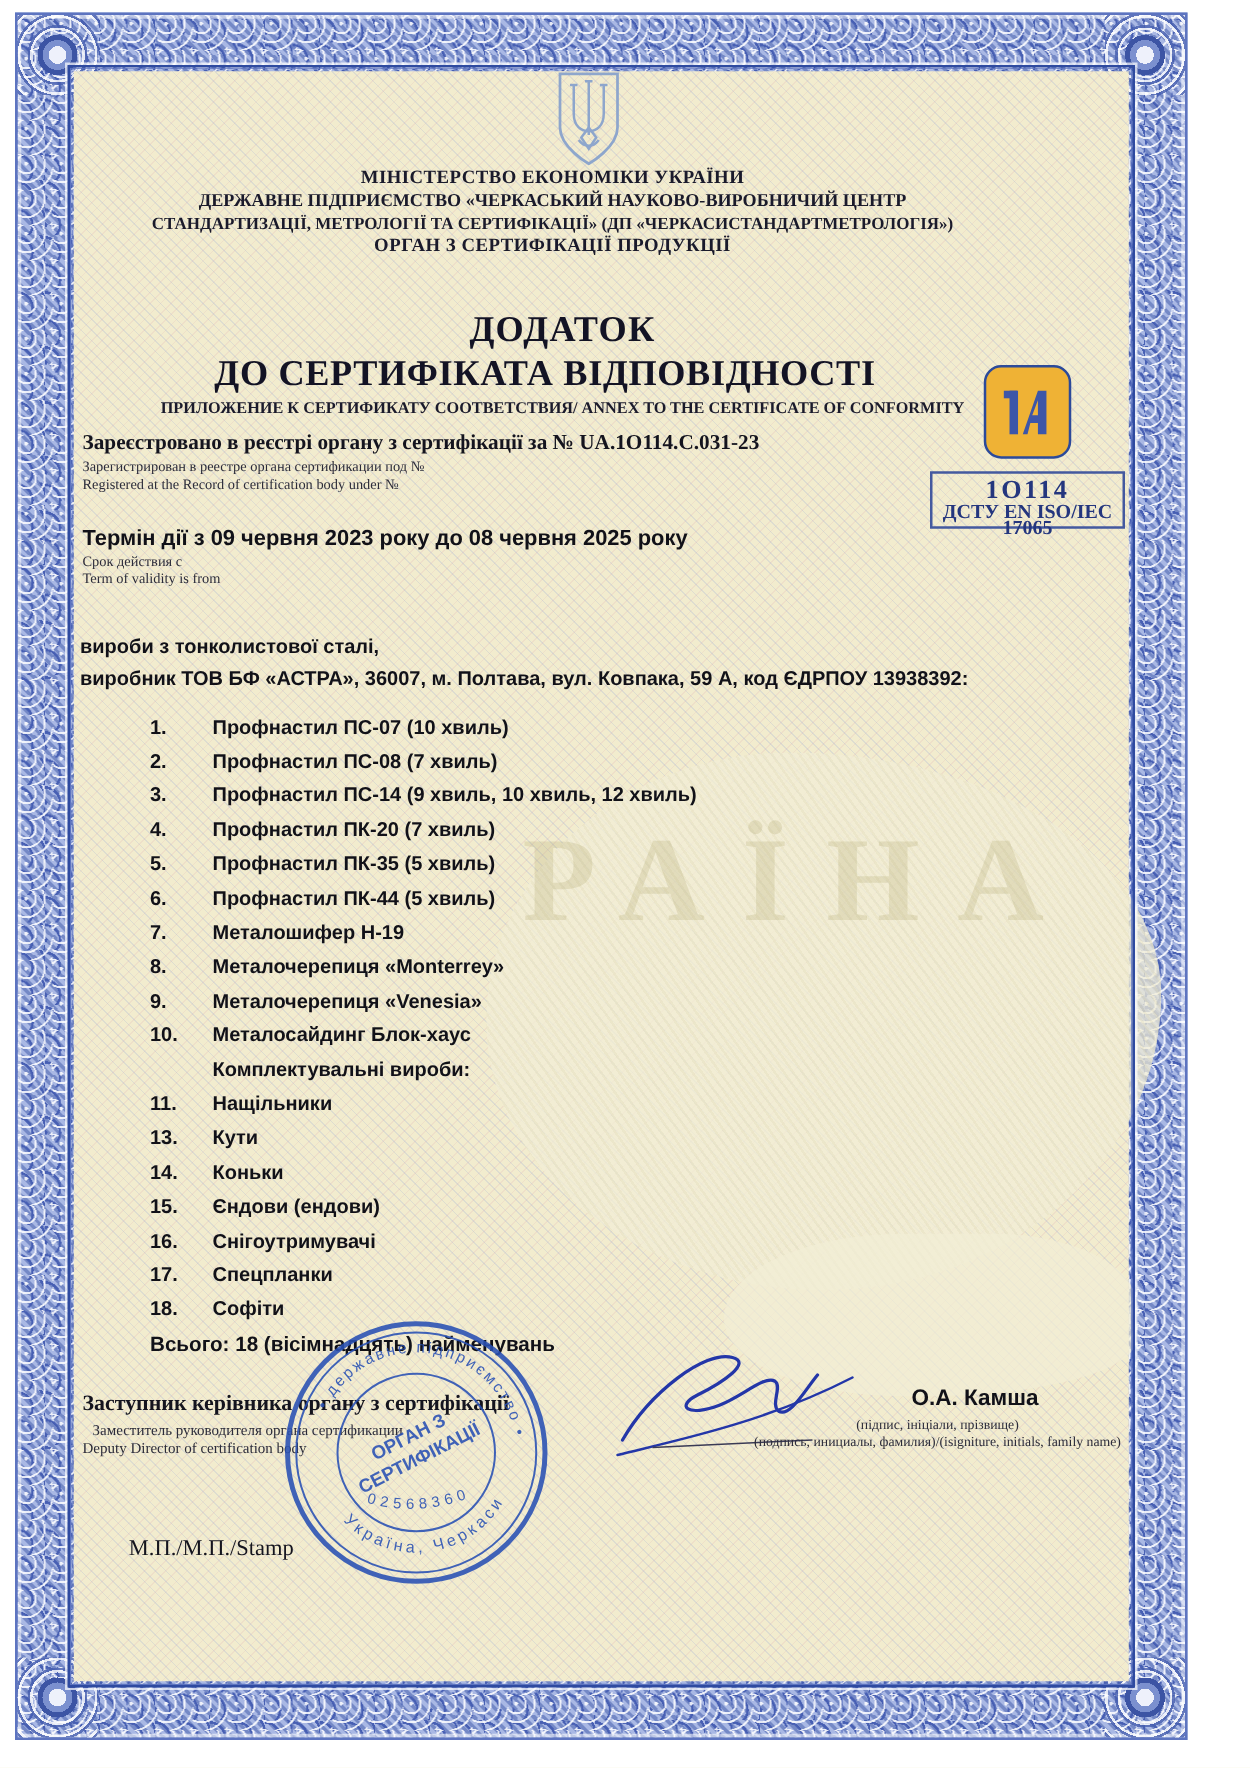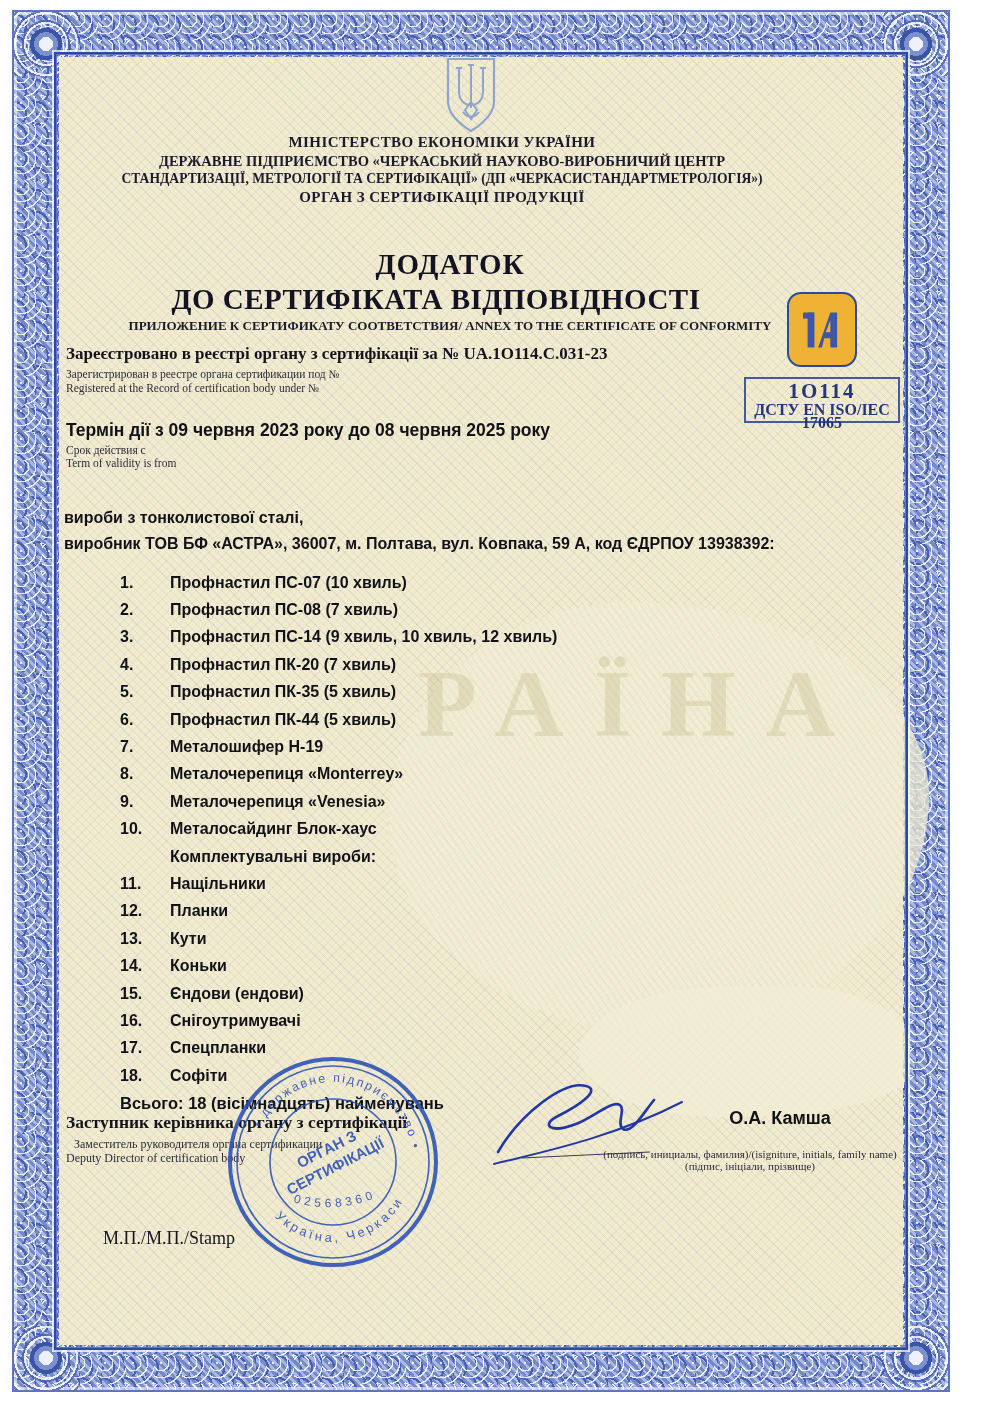--- a/index.html
+++ b/index.html
@@ -68,21 +68,21 @@
   .item-num{width:50px;}
   .item-total{margin-top:5px;font-size:16.5px;}
   
   .sig-title{position:absolute;left:66px;top:1112px;font-size:17.5px;font-weight:700;}
   .sig-ru{position:absolute;left:74px;top:1137px;font-size:12px;color:#2c2c3a;}
   .sig-en{position:absolute;left:66px;top:1151px;font-size:12px;color:#2c2c3a;}
   .mp{position:absolute;left:103px;top:1228px;font-size:18px;}
   .sig-script{position:absolute;left:492px;top:1072px;width:215px;height:100px;}
   .name{position:absolute;left:600px;top:1108px;width:360px;text-align:center;
     font-family:"Liberation Sans",sans-serif;font-weight:700;font-size:18px;color:#111118;}
-  .name-sub1{position:absolute;left:600px;top:1134px;width:300px;text-align:center;font-size:11px;color:#2c2c3a;margin-top:26px;}
+  .name-sub1{position:absolute;left:600px;top:1134px;width:300px;text-align:center;font-size:11px;color:#2c2c3a;}
   .name-sub2{position:absolute;left:520px;top:1148px;width:460px;text-align:center;font-size:11px;color:#2c2c3a;}
   .stamp{position:absolute;left:223px;top:1052px;width:220px;height:220px;opacity:.88;}
 </style>
 </head>
 <body>
 
 <div class="page">
   <div class="frame">
     <div class="corner tl"></div>
     <div class="corner tr"></div>
@@ -188,24 +188,20 @@
         <span class="item-num">10.</span>
         <span>Металосайдинг Блок-хаус</span>
       </div>
     <div class="item-row">
         <span class="item-num"></span>
         <span>Комплектувальні вироби:</span>
       </div>
     <div class="item-row">
         <span class="item-num">11.</span>
         <span>Нащільники</span>
-      </div>
-    <div class="item-row">
-        <span class="item-num">12.</span>
-        <span>Планки</span>
       </div>
     <div class="item-row">
         <span class="item-num">13.</span>
         <span>Кути</span>
       </div>
     <div class="item-row">
         <span class="item-num">14.</span>
         <span>Коньки</span>
       </div>
     <div class="item-row">

